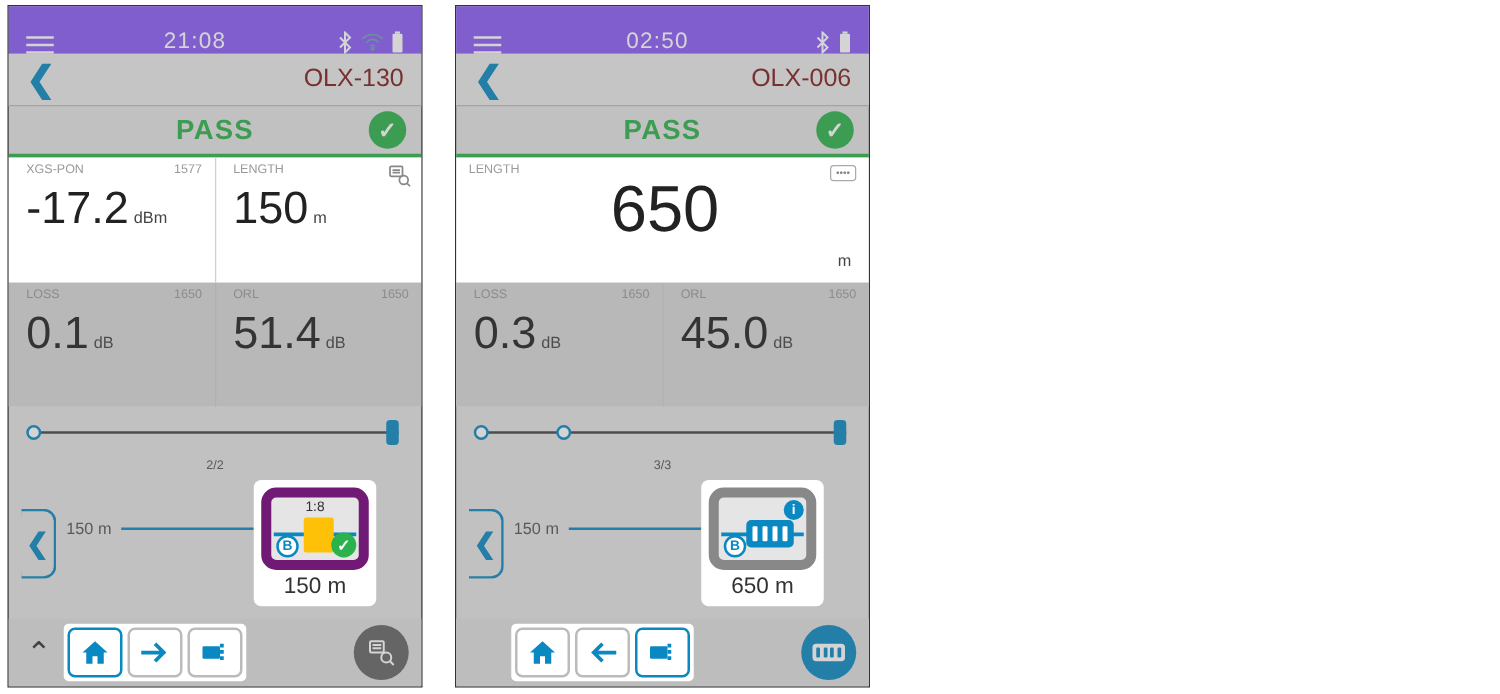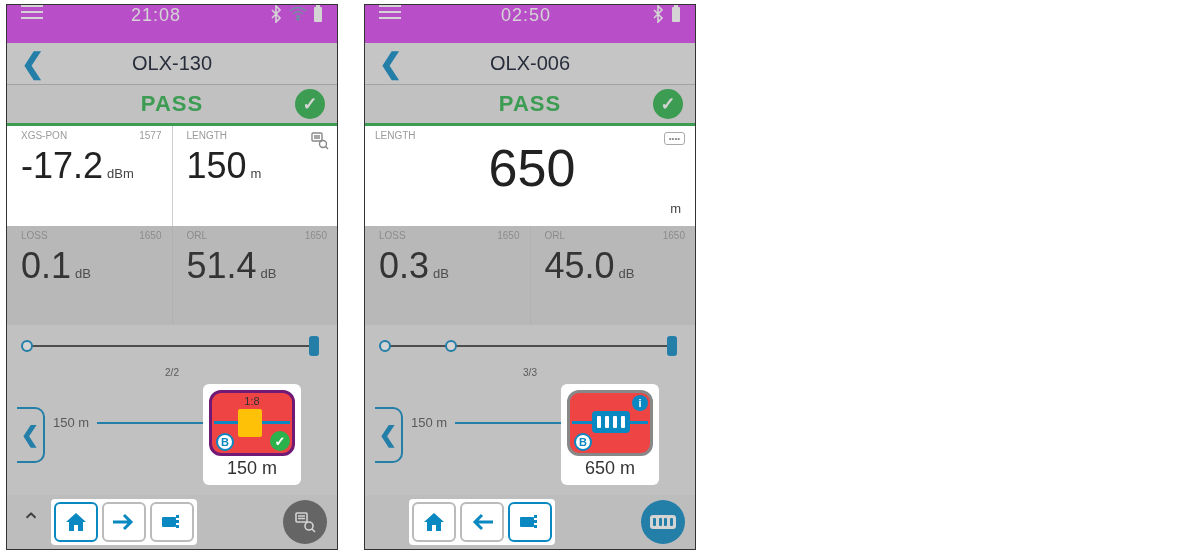--- a/index.html
+++ b/index.html
@@ -23,24 +23,24 @@
   }
   .dim-overlay {
     position: absolute;
     inset: 0;
     background: rgba(100,100,100,0.28);
     pointer-events: none;
     z-index: 5;
   }
   .status-bar {
     height: 38px;
-    background: #d946ef;
+    background: #8b5cf6;
     color: #fff;
     display: flex;
-    align-items: flex-start;
+    align-items: flex-end;
     padding: 0 14px;
     font-size: 18px;
   }
   .status-bar .ham { width: 22px; display:flex; flex-direction:column; gap:4px;}
   .status-bar .ham span { display:block; height:2px; background:#fff; }
   .status-bar .time { flex:1; text-align:center; letter-spacing:1px;}
   .status-bar .icons { display:flex; gap:6px; align-items:center;}
   .header {
     height: 42px;
     background: #eaeaea;
@@ -50,22 +50,22 @@
     border-bottom: 1px solid #bbb;
   }
   .header .back {
     color: #0a88c2;
     font-size: 28px;
     font-weight: bold;
     width: 28px;
   }
   .header .title {
     flex:1;
-    text-align:center;
-    color: #0f172a;
+    text-align:right;
+    color: #7f1d1d;
     font-size: 20px;
     font-weight: 500;
     margin-left: -28px;
   }
   .pass-row {
     height: 42px;
     display:flex;
     align-items:center;
     justify-content:center;
     position:relative;
@@ -148,24 +148,24 @@
   .event-line { flex:1; height:2px; background:#0a88c2; margin-bottom:24px;}
   .event-icon-wrap {
     position: relative;
     z-index: 10;
     background:#fff;
     padding: 6px;
     border-radius: 6px;
   }
   .event-icon {
     width: 86px; height: 66px;
-    border: 3px solid #701a75;
+    border: 8px solid #701a75;
     border-radius: 12px;
     position:relative;
-    background:#ef4444;
+    background:#e5e5e5;
   }
   .event-icon .ratio {
     position:absolute; top:2px; left:50%; transform:translateX(-50%);
     font-size:11px; color:#333;
   }
   .event-icon .hline {
     position:absolute; top:28px; left:2px; right:2px; height:3px; background:#0a88c2;
   }
   .event-icon .splitter {
     position:absolute; top:16px; left:26px; width:24px; height:28px;

